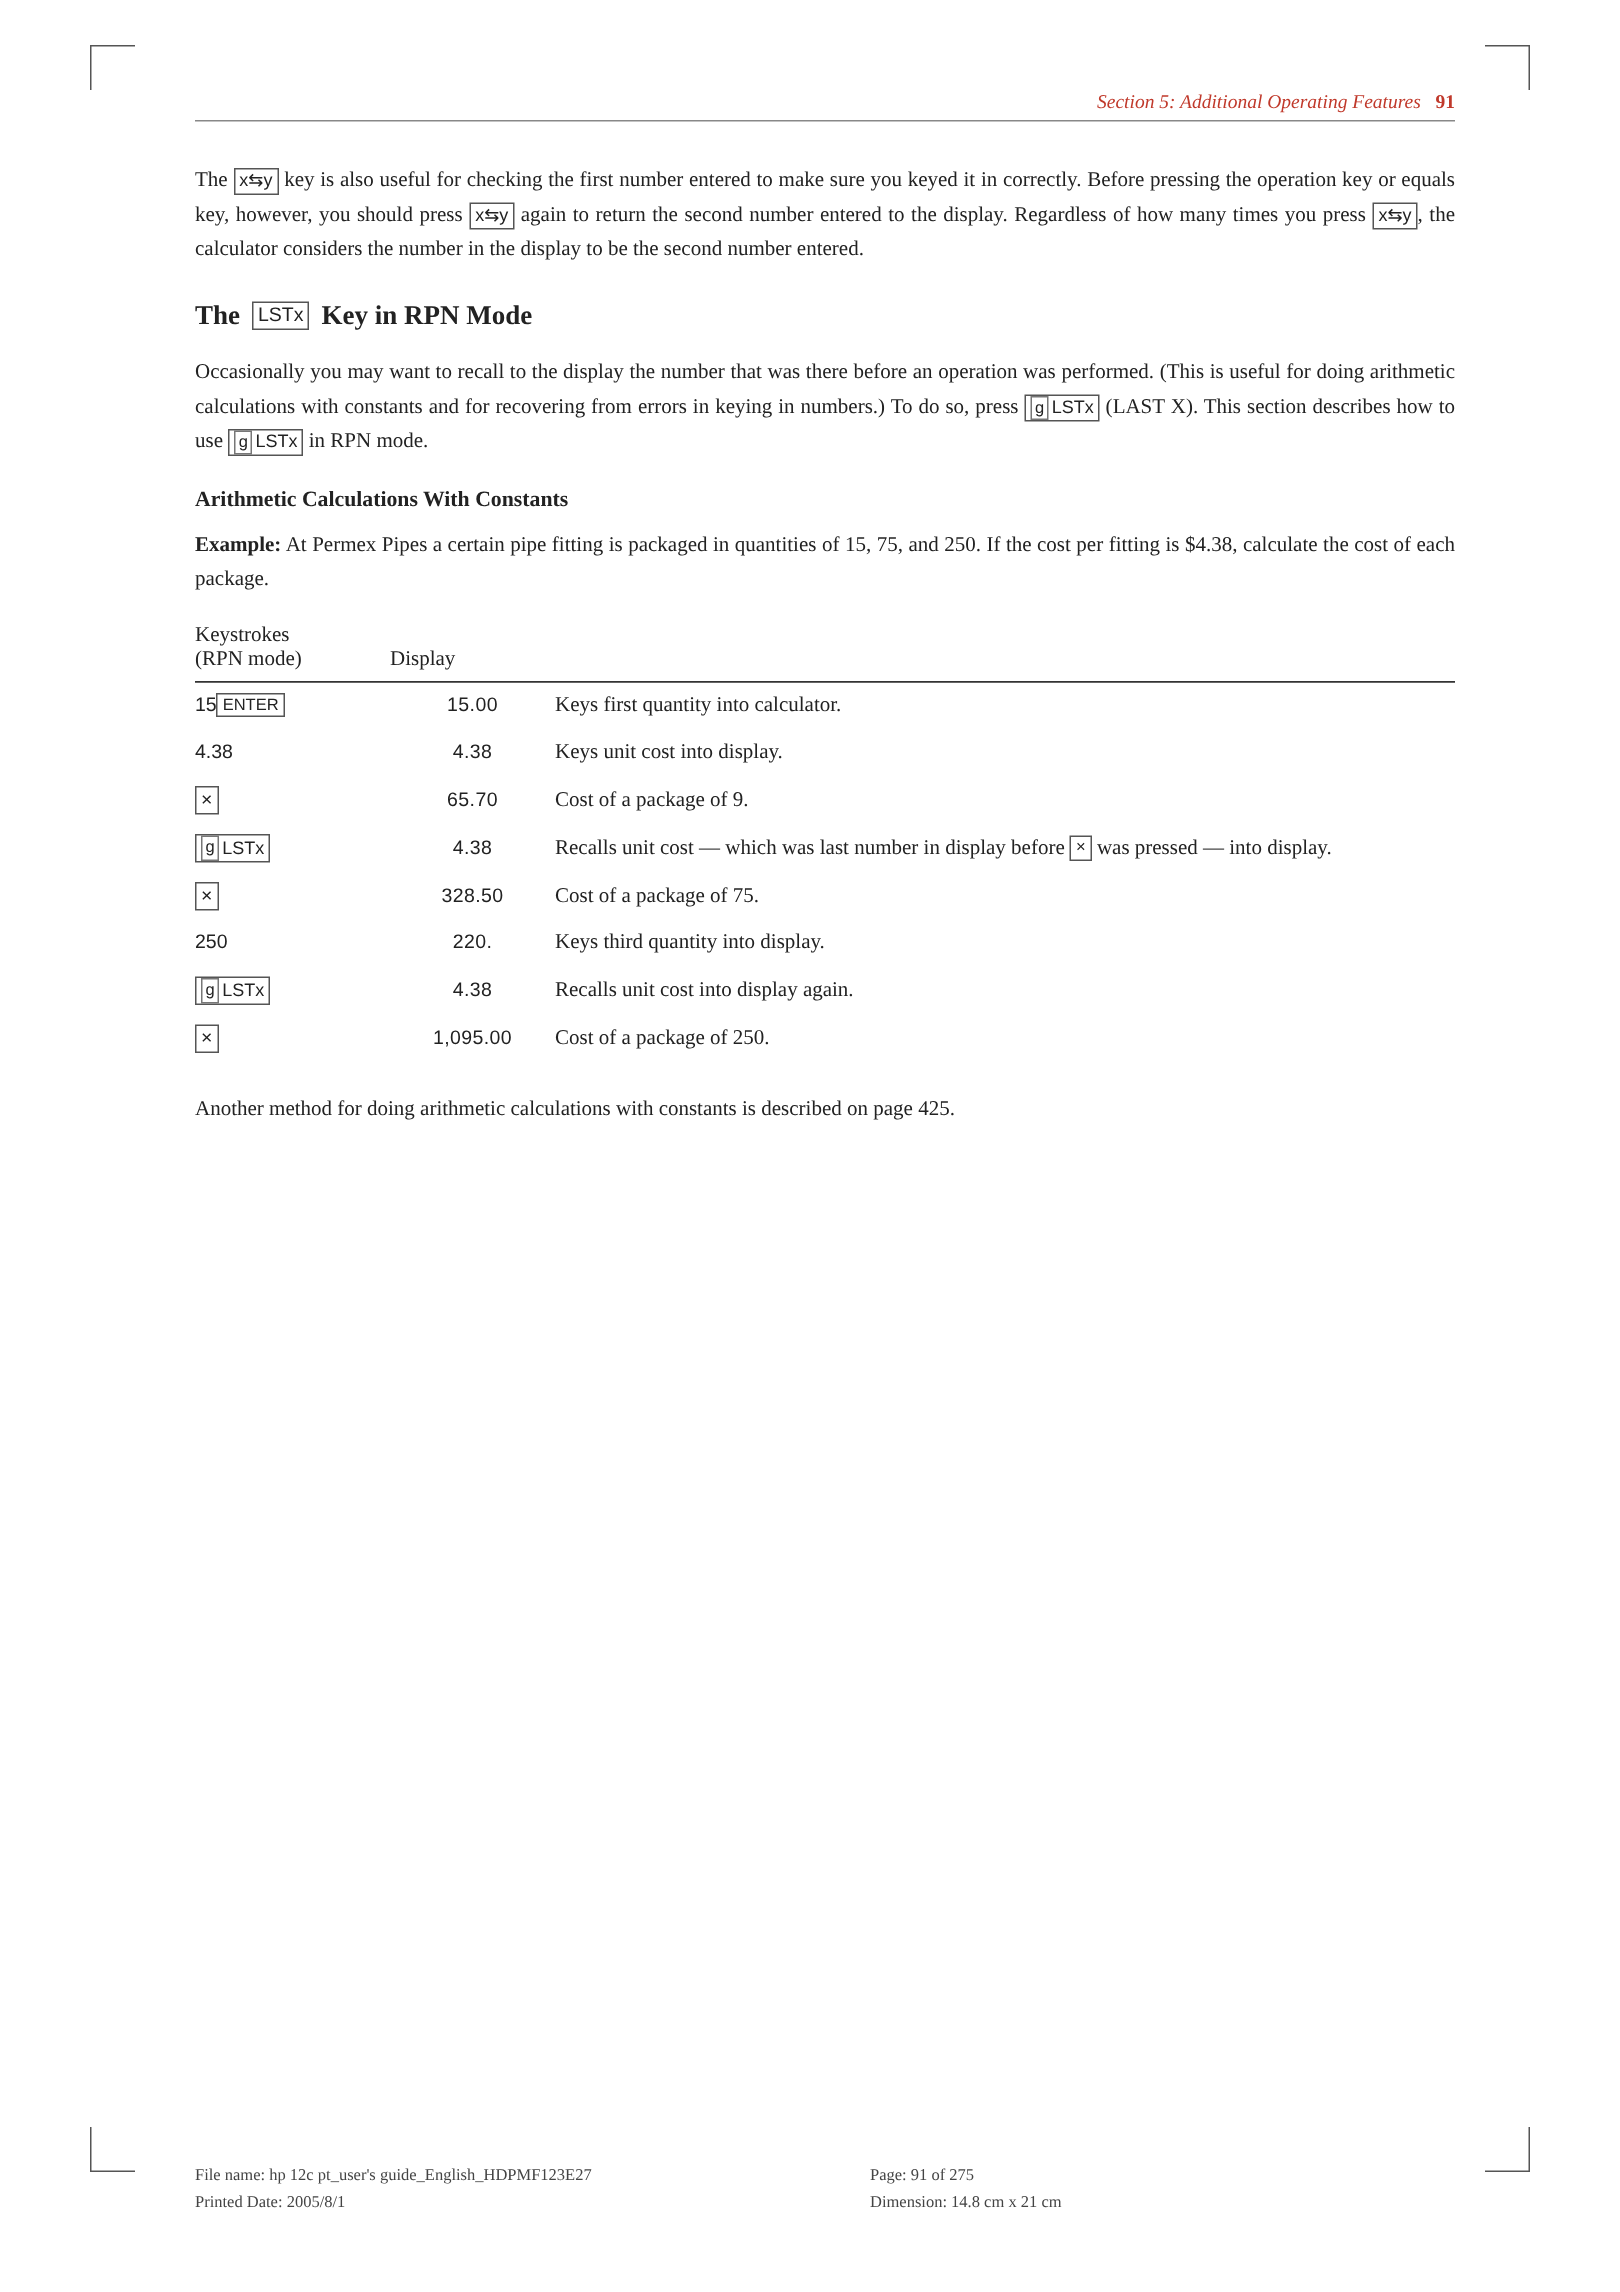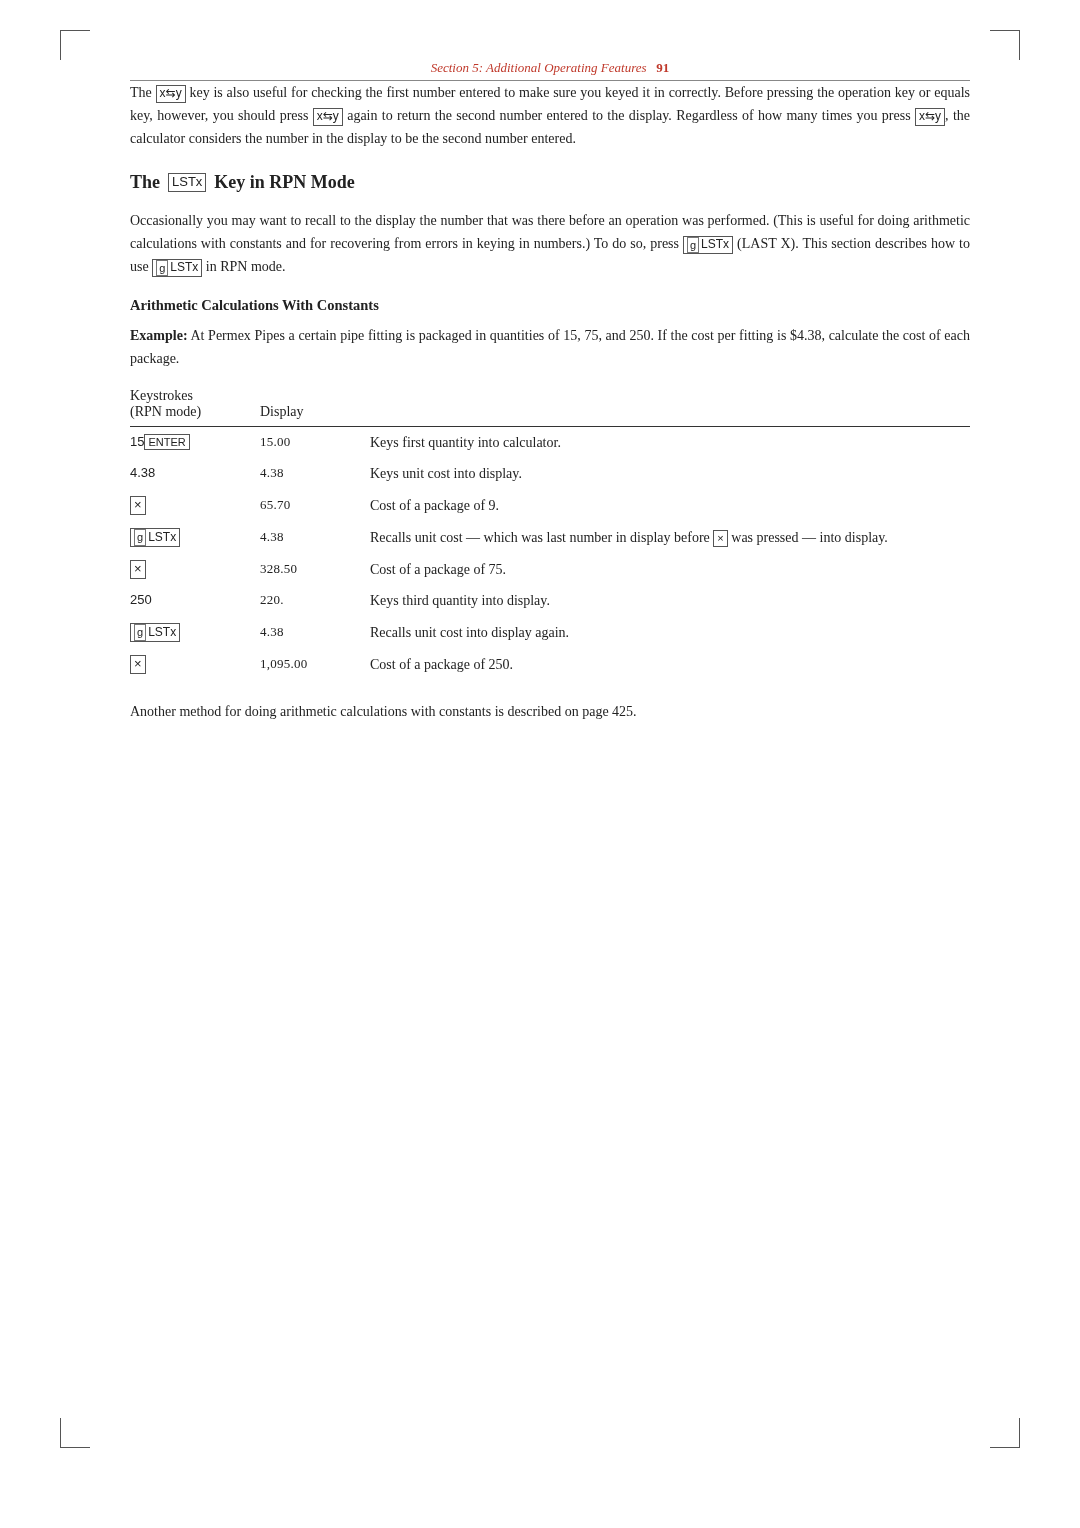--- a/index.html
+++ b/index.html
@@ -151,23 +151,24 @@
       vertical-align: top;
       line-height: 1.55;
     }
 
     .calc-table td.col-keys {
       font-family: Arial, sans-serif;
       font-size: 13px;
     }
 
     .calc-table td.col-display {
-      font-family: Liberation Serif, serif;
+      font-family: Liberation Sans, sans-serif;
       font-size: 13px;
       letter-spacing: 0.02em;
+      text-align: center;
     }
 
     .calc-table td.col-desc {
       font-size: 14px;
       font-family: "Times New Roman", Times, serif;
       margin-left: 40px;
     }
 
     
     .table-header-row th {
@@ -197,24 +198,25 @@
       flex: 1;
     }
 
     .footer-col:last-child {
       flex: 1;
     }
 
     
     .header-line {
       display: flex;
-      justify-content: center;
+      justify-content: flex-end;
       align-items: center;
       border-bottom: 1px solid #888;
       padding-bottom: 4px;
+      margin-bottom: 28px;
     }
   </style>
 </head>
 <body>
 
 <div class="page">
 
   <div class="corner-mark tl"></div>
   <div class="corner-mark tr"></div>
   <div class="corner-mark bl"></div>
@@ -305,14 +307,26 @@
         <tr>
           <td class="col-keys"><span class="key-box" style="font-size:13px;">×</span></td>
           <td class="col-display">1,095.00</td>
           <td class="col-desc">Cost of a package of 250.</td>
         </tr>
       </tbody>
   </table>
 
   <p class="body-para">Another method for doing arithmetic calculations with constants is described on page 425.</p>
 
+  <div class="page-footer">
+    <div class="footer-row">
+      <div class="footer-col">
+        <div>File name: hp 12c pt_user's guide_English_HDPMF123E27</div>
+        <div>Printed Date: 2005/8/1</div>
+      </div>
+      <div class="footer-col">
+        <div>Page: 91 of 275</div>
+        <div>Dimension: 14.8 cm x 21 cm</div>
+      </div>
+    </div>
+  </div>
 
 </div>
 
 </body></html>

